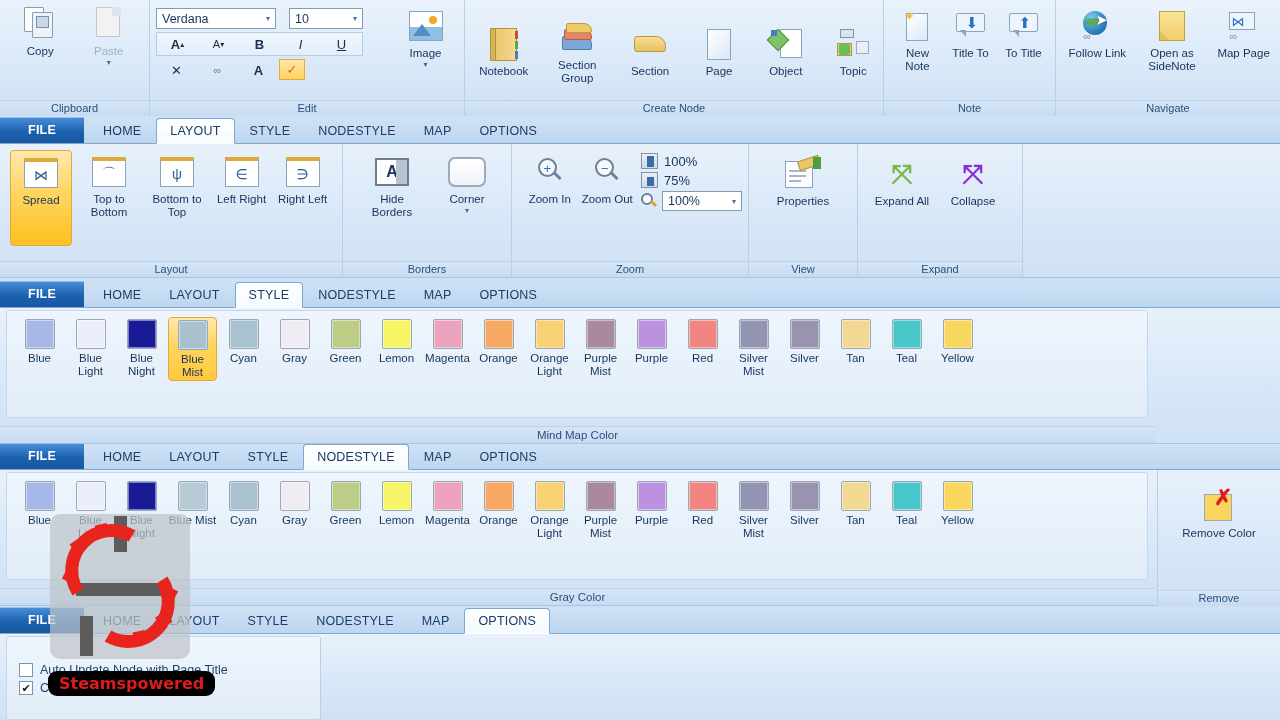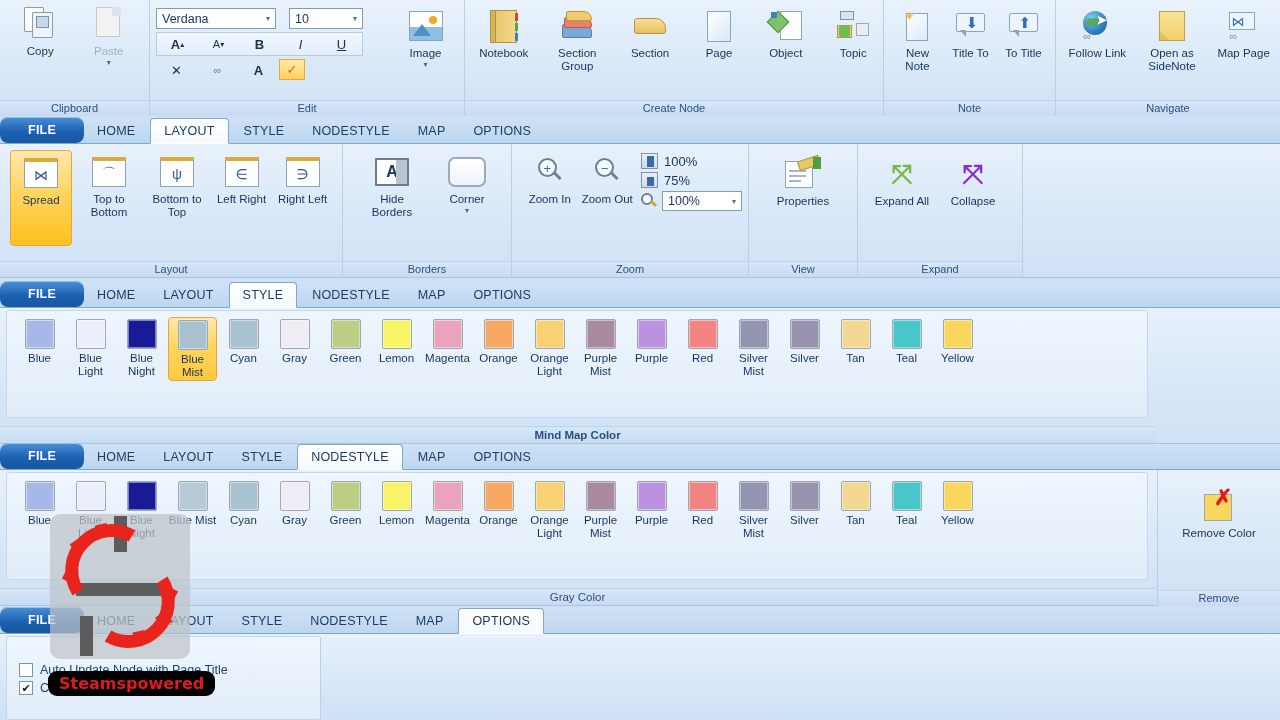--- a/index.html
+++ b/index.html
@@ -93,21 +93,21 @@
   .tab {
     height: 24px; padding: 0 13px;
     display:flex; align-items:center;
     font-size: 12.5px; color: #1f3c66; letter-spacing:.2px;
     border-top-left-radius: 4px; border-top-right-radius: 4px;
     margin-right: 2px;
   }
   .tab.file {
     background: linear-gradient(to bottom,#4a90d9 0%,#1c62b0 55%,#17569f 100%);
     color:#fff; font-weight:bold; width:84px; justify-content:center;
-    height:26px; border-radius:8px; margin-right:0;
+    height:26px; border-radius:0; margin-right:6px;
     box-shadow: inset 0 1px 0 #8fc2ee;
   }
   .tab.active {
     background: linear-gradient(to bottom,#ffffff,#f5fafe);
     border:1px solid #7ea8d4; border-bottom:1px solid #fff;
     height:26px; margin-bottom:-1px; color:#1b3a64;
   }
 
   
   .swatchwrap {
@@ -245,21 +245,21 @@
               </div>
             </div>
             <div class="lbl">Image</div>
             <div class="drop">▾</div>
           </div>
         </div>
         <div class="group-label">Edit</div>
       </div>
 
       <div class="group" style="width:419px">
-        <div class="group-inner" style="gap:20px;padding-left:12px;">
+        <div class="group-inner" style="gap:20px;padding-left:12px;align-items:center;">
           <div class="bigbtn" style="width:70px">
             <div class="ic">
               <div style="width:27px;height:33px;background:linear-gradient(to right,#e8c268,#f5d98f);border:1px solid #b59238;position:relative;">
                 <div style="position:absolute;left:0;top:0;width:5px;height:100%;background:#d6b45c;border-right:1px solid #b59238;"></div>
                 <div style="position:absolute;right:-2px;top:2px;width:3px;height:8px;background:#cf4a3a;"></div>
                 <div style="position:absolute;right:-2px;top:12px;width:3px;height:8px;background:#58a84e;"></div>
                 <div style="position:absolute;right:-2px;top:22px;width:3px;height:8px;background:#3d7fc4;"></div>
               </div>
             </div>
             <div class="lbl">Notebook</div>
@@ -627,21 +627,21 @@
           <div class="swatch">
             <div class="chip" style="background: rgb(73, 198, 201);"></div>
             <div class="nm">Teal</div>
           </div>
           <div class="swatch">
             <div class="chip" style="background: rgb(249, 214, 94);"></div>
             <div class="nm">Yellow</div>
           </div>
         </div>
     </div>
-    <div style="position:absolute;left:0;bottom:0;width:1155px;text-align:center;font-size:11.5px;color:#2b4f7d;padding:2px 0;background:linear-gradient(to bottom,#d6e6f8,#c7dbf1);border-top:1px solid #bcd3ec;font-weight:bold;">Mind Map Color</div>
+    <div style="position:absolute;left:0;bottom:0;width:1155px;text-align:center;font-size:11.5px;color:#2b4f7d;padding:2px 0;background:linear-gradient(to bottom,#d6e6f8,#c7dbf1);border-top:1px solid #bcd3ec;">Mind Map Color</div>
   </div>
 
   <div class="tabstrip" style="position:absolute;left:0;top:444px;width:1280px;">
     <div class="tab file">FILE</div>
     <div class="tab">HOME</div>
     <div class="tab">LAYOUT</div>
     <div class="tab">STYLE</div>
     <div class="tab active">NODESTYLE</div>
     <div class="tab">MAP</div>
     <div class="tab">OPTIONS</div>

